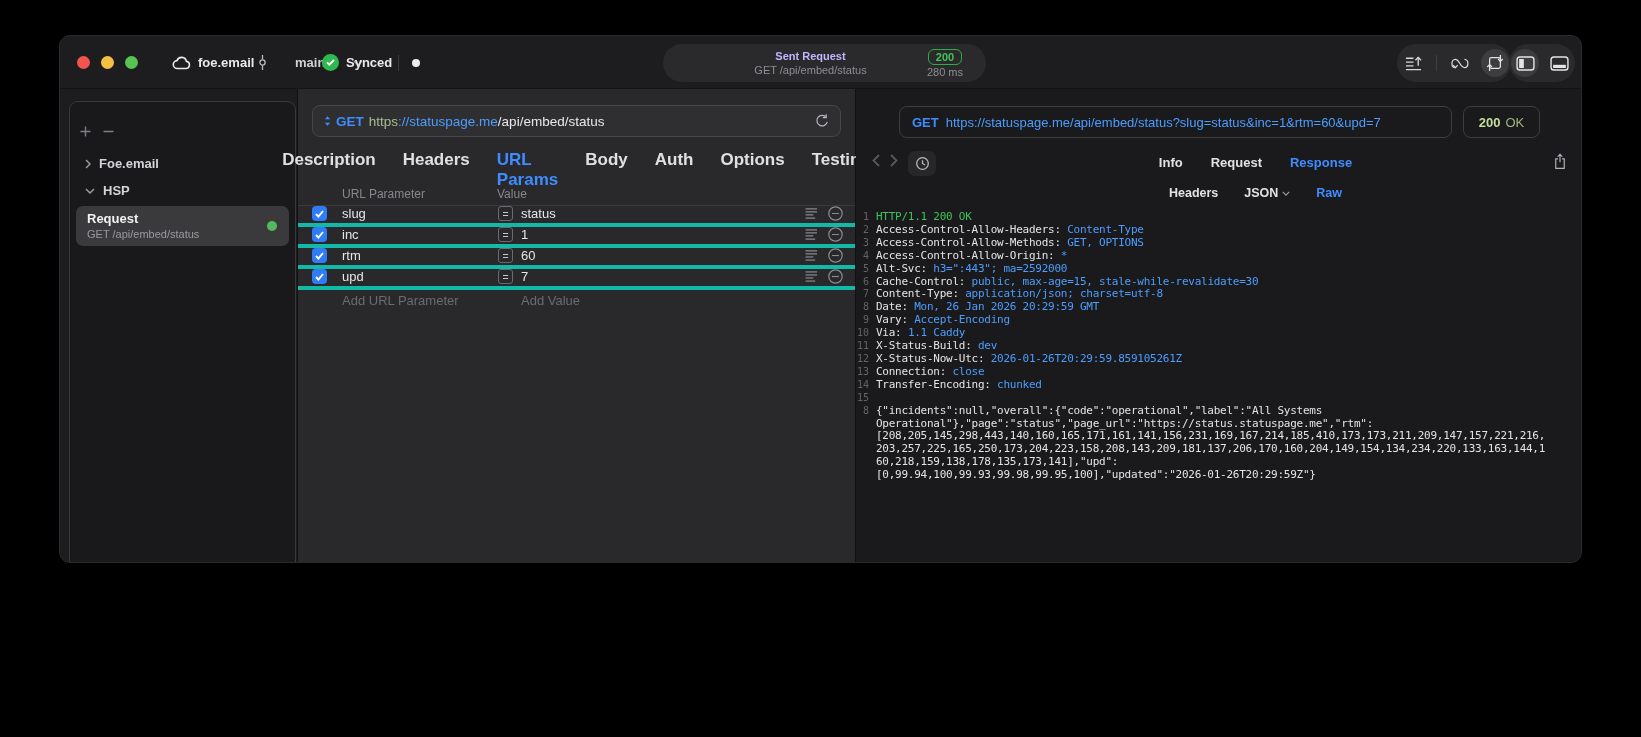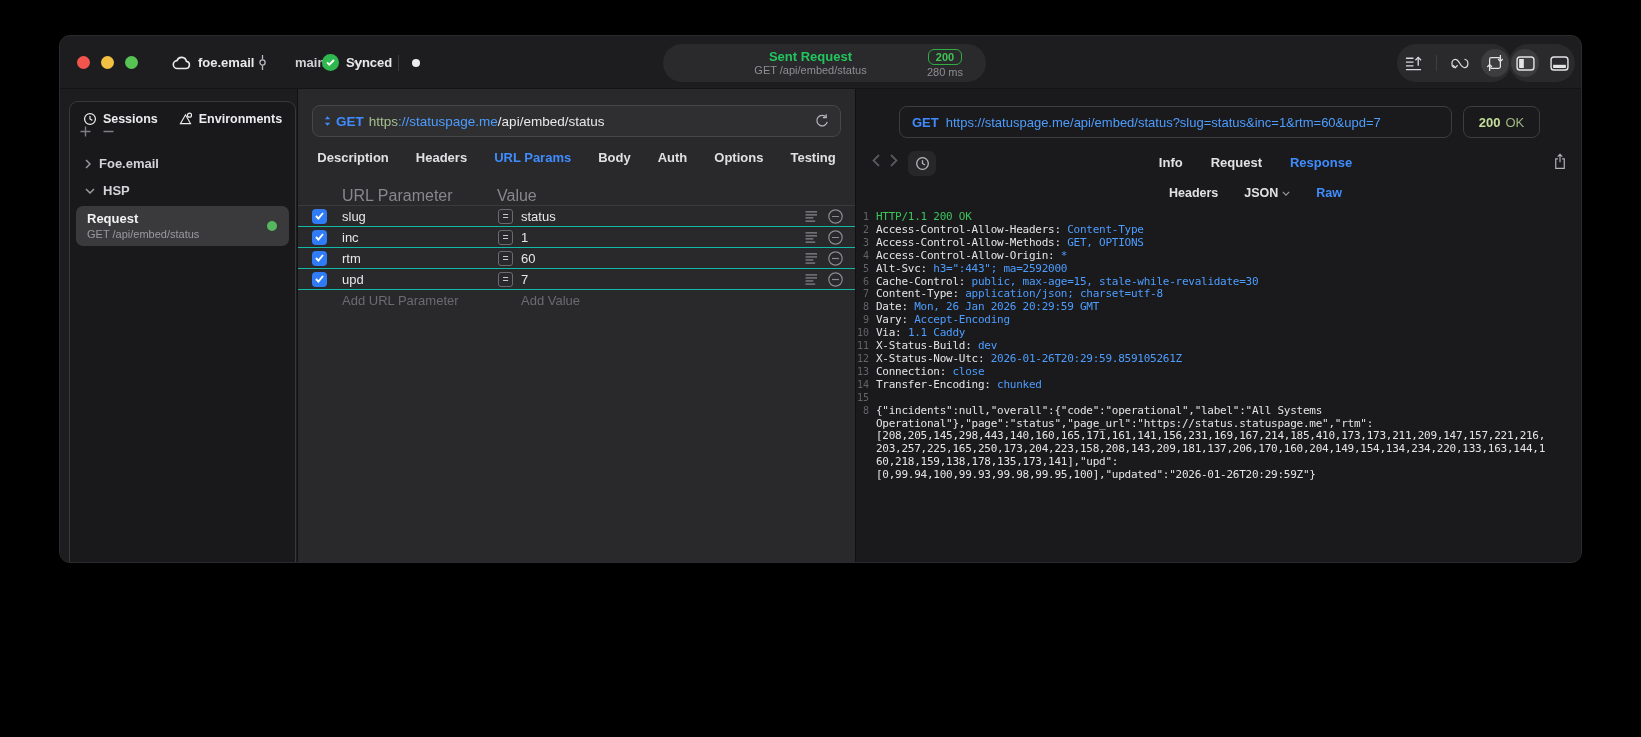--- a/index.html
+++ b/index.html
@@ -19,21 +19,21 @@
   .g-project { left:112px; color:#e9e9eb; font-size:13px; font-weight:700; }
   .g-branch  { left:198px; color:#d2d2d6; font-size:13px; font-weight:600;gap:28px; }
   .g-sync    { left:262px; color:#e9e9eb; font-size:13px; font-weight:700; }
   .tb-sep { position:absolute; left:338px; top:19px; width:1px; height:16px; background:#3c3c3e; }
   .unsaved-dot { position:absolute; left:352px; top:23px; width:8px; height:8px; border-radius:50%; background:#ececee; }
   .check-circle { width:17px; height:17px; border-radius:50%; background:#2fb84f; display:flex; align-items:center; justify-content:center; }
 
   .center-pill { position:absolute; left:603px; top:8px; width:323px; height:38px;
     background:#2a2a2c; border-radius:19px; display:flex; align-items:center; padding:0 10px 0 44px; }
   .cp-main { flex:1; text-align:center; }
-  .cp-title { font-size:13px; font-weight:700; color:#22c55e; line-height:15px; }
+  .cp-title { font-size:11px; font-weight:700; color:#c4b5fd; line-height:15px; }
   .cp-sub { font-size:11px; color:#8e8e93; line-height:13px; }
   .cp-right { width:62px; display:flex; flex-direction:column; align-items:center; gap:1px; }
   .status-badge { border:1.5px solid #2fae43; color:#3fc455; font-size:11px; font-weight:700;
     border-radius:6px; padding:0px 7px; line-height:14px; }
   .cp-ms { font-size:11px; color:#8e8e93; }
 
   .tools-pill { position:absolute; top:8px; height:38px; background:#2a2a2c; border-radius:19px;
     display:flex; align-items:center; justify-content:center; color:#d8d8dc; }
   .tp1 { left:1337px; width:114px; gap:8px; }
   .tp2 { left:1449px; width:66px; gap:6px; }
@@ -70,27 +70,27 @@
   
   .mid-panel { position:absolute; left:237px; top:53px; width:559px; height:572px;
     background:#29292b; border-left:1px solid #101012; border-right:1px solid #101012; }
   .url-bar { position:absolute; left:14px; top:16px; width:529px; height:32px; background:#2f2f32;
     border:1px solid #47474a; border-radius:8px; display:flex; align-items:center; padding:0 11px; gap:5px;
     font-size:13.5px; }
   .method { color:#3f8cff; font-weight:700; }
   .u-scheme { color:#a6bf8e; } .u-host { color:#4d9dff; } .u-path { color:#e8e8ea; }
   .refresh { margin-left:auto; color:#b4b4b9; }
   .req-tabs { position:absolute; top:61px; left:0; right:0; display:flex; justify-content:center;
-    gap:27px; font-size:13px; font-weight:600; color:#e0e0e3; }
+    gap:27px; font-size:17px; font-weight:600; color:#e0e0e3; }
   .tab.active { color:#3f8cff; }
 
   .params { position:absolute; top:98px; left:0; right:0; }
-  .p-header { height:19px; display:flex; font-size:16px; color:#87878c; border-bottom:1px solid #3a3a3d; }
+  .p-header { height:19px; display:flex; font-size:12px; color:#87878c; border-bottom:1px solid #3a3a3d; }
   .p-header .c1 { padding-left:44px; width:199px; }
-  .p-row { height:21px; display:flex; align-items:center; border-bottom:1px solid #14b8a6; padding-left:14px; }
+  .p-row { height:21px; display:flex; align-items:flex-start; border-bottom:4px solid #14b8a6; padding-left:14px; }
   .checkbox { width:15px; height:15px; background:#2f7cf6; border-radius:4px;
     display:flex; align-items:center; justify-content:center; flex:none; }
   .p-name { margin-left:15px; width:156px; font-size:13px; color:#e7e7ea; }
   .eq-box { width:15px; height:15px; border:1px solid #6a6a6f; border-radius:3px; color:#c7c7cb;
     font-size:10.5px; display:flex; align-items:center; justify-content:center; flex:none; }
   .p-value { margin-left:8px; flex:1; font-size:13px; color:#e7e7ea; }
   .row-icons { display:flex; align-items:center; gap:10px; padding-right:12px; color:#8a8a8f; }
   .p-add { height:21px; display:flex; align-items:center; padding-left:14px; font-size:13px; color:#6b6b70; }
   .p-add .a1 { margin-left:30px; width:156px; }
   .p-add .a2 { margin-left:23px; }
@@ -237,40 +237,20 @@
         <svg width="19" height="15" viewBox="0 0 20 16" fill="none" stroke="#e4e4e7" stroke-width="1.5">
           <rect x="1" y="1" width="18" height="14" rx="3"></rect>
             <rect x="3.2" y="9.4" width="13.6" height="3.4" fill="#e4e4e7" stroke="none"></rect>
           </svg>
       </span>
     </div>
   </div>
 
   <div class="sidebar-region">
     <div class="sb-panel">
-      <div class="sb-tabs">
-        <span class="sb-tab">
-          <span>
-            <svg width="14" height="14" viewBox="0 0 16 16" fill="none" stroke="#ececf0" stroke-width="1.4">
-              <circle cx="8" cy="8" r="6.2"></circle>
-                <path d="M8 4.6V8l2.7 1.6"></path>
-              </svg>
-          </span>
-          <span>Sessions</span>
-        </span>
-        <span class="sb-tab">
-          <span>
-            <svg width="15" height="14" viewBox="0 0 18 16" fill="none" stroke="#ececf0" stroke-width="1.4">
-              <path d="M3 13.5L9 3l6 10.5z"></path>
-                <circle cx="13.8" cy="3.4" r="2.4" fill="#19191b"></circle>
-              </svg>
-          </span>
-          <span>Environments</span>
-        </span>
-      </div>
       <div class="sb-plusminus">
         <span>
           <svg width="11" height="11" viewBox="0 0 11 11" stroke="currentColor" stroke-width="1.4">
               <line x1="5.5" y1="0.5" x2="5.5" y2="10.5"></line>
               <line x1="0.5" y1="5.5" x2="10.5" y2="5.5"></line>
             </svg>
         </span>
         <span>
           <svg width="11" height="11" viewBox="0 0 11 11" stroke="currentColor" stroke-width="1.4">
               <line x1="0.5" y1="5.5" x2="10.5" y2="5.5"></line>

